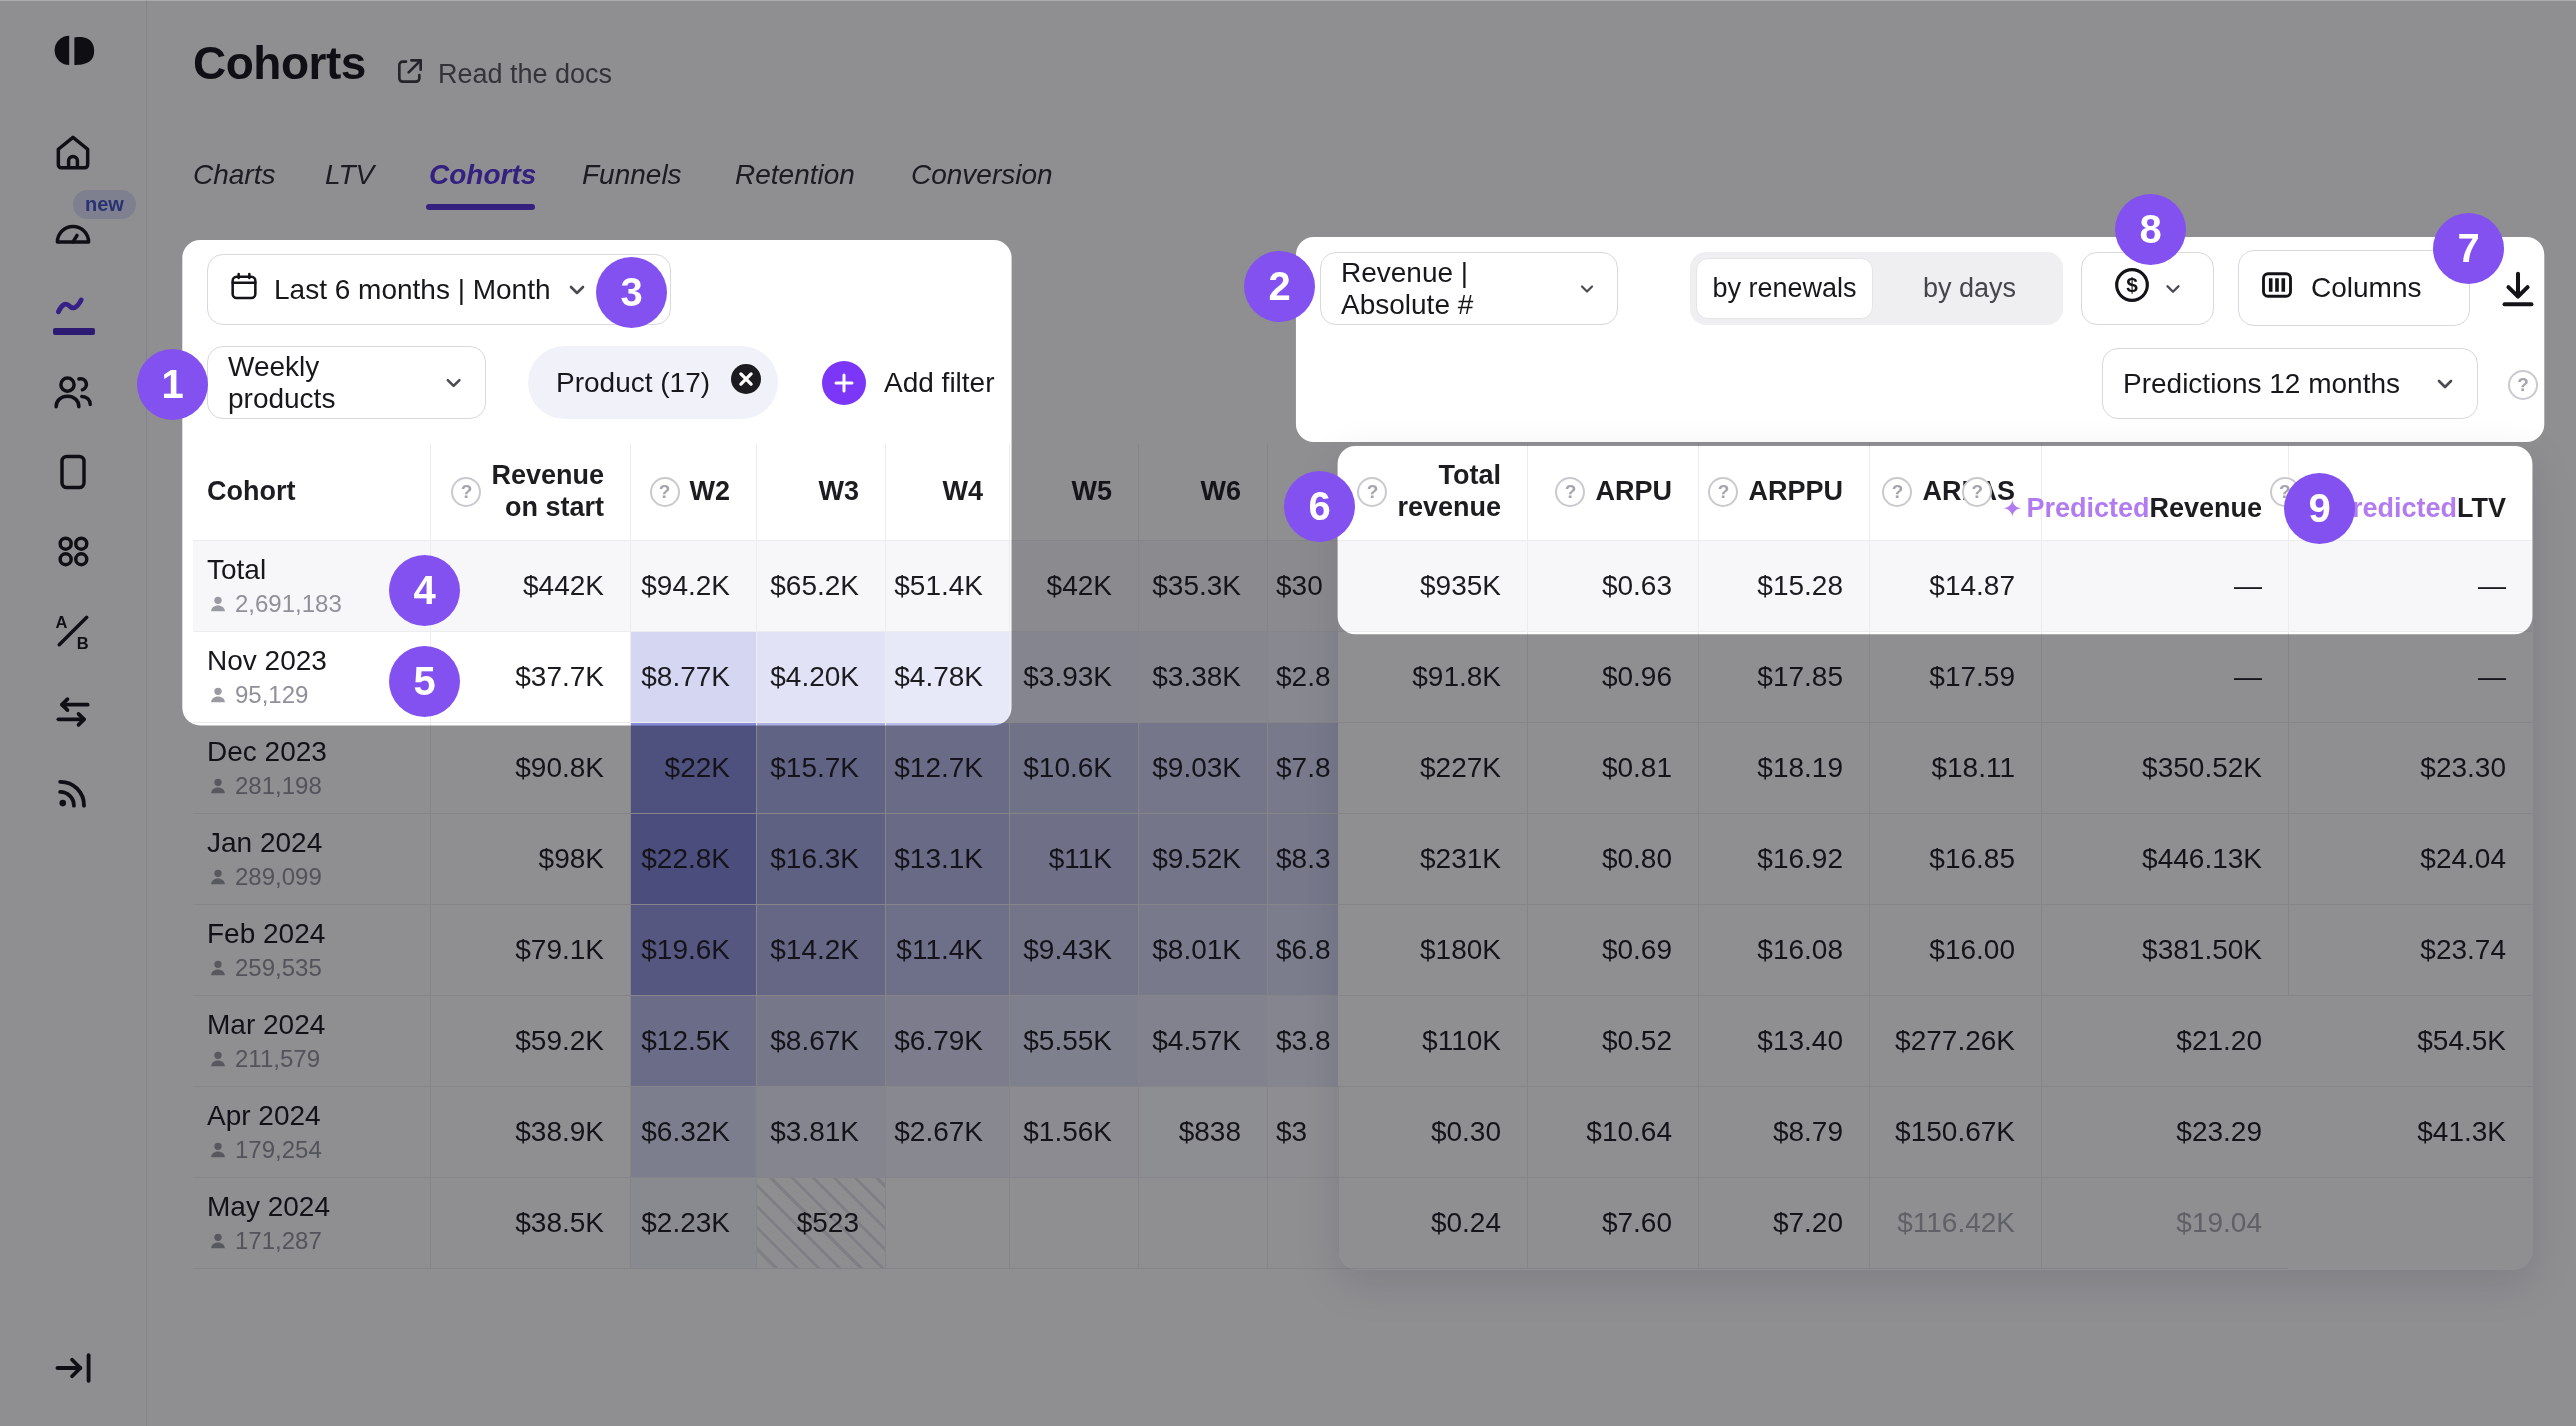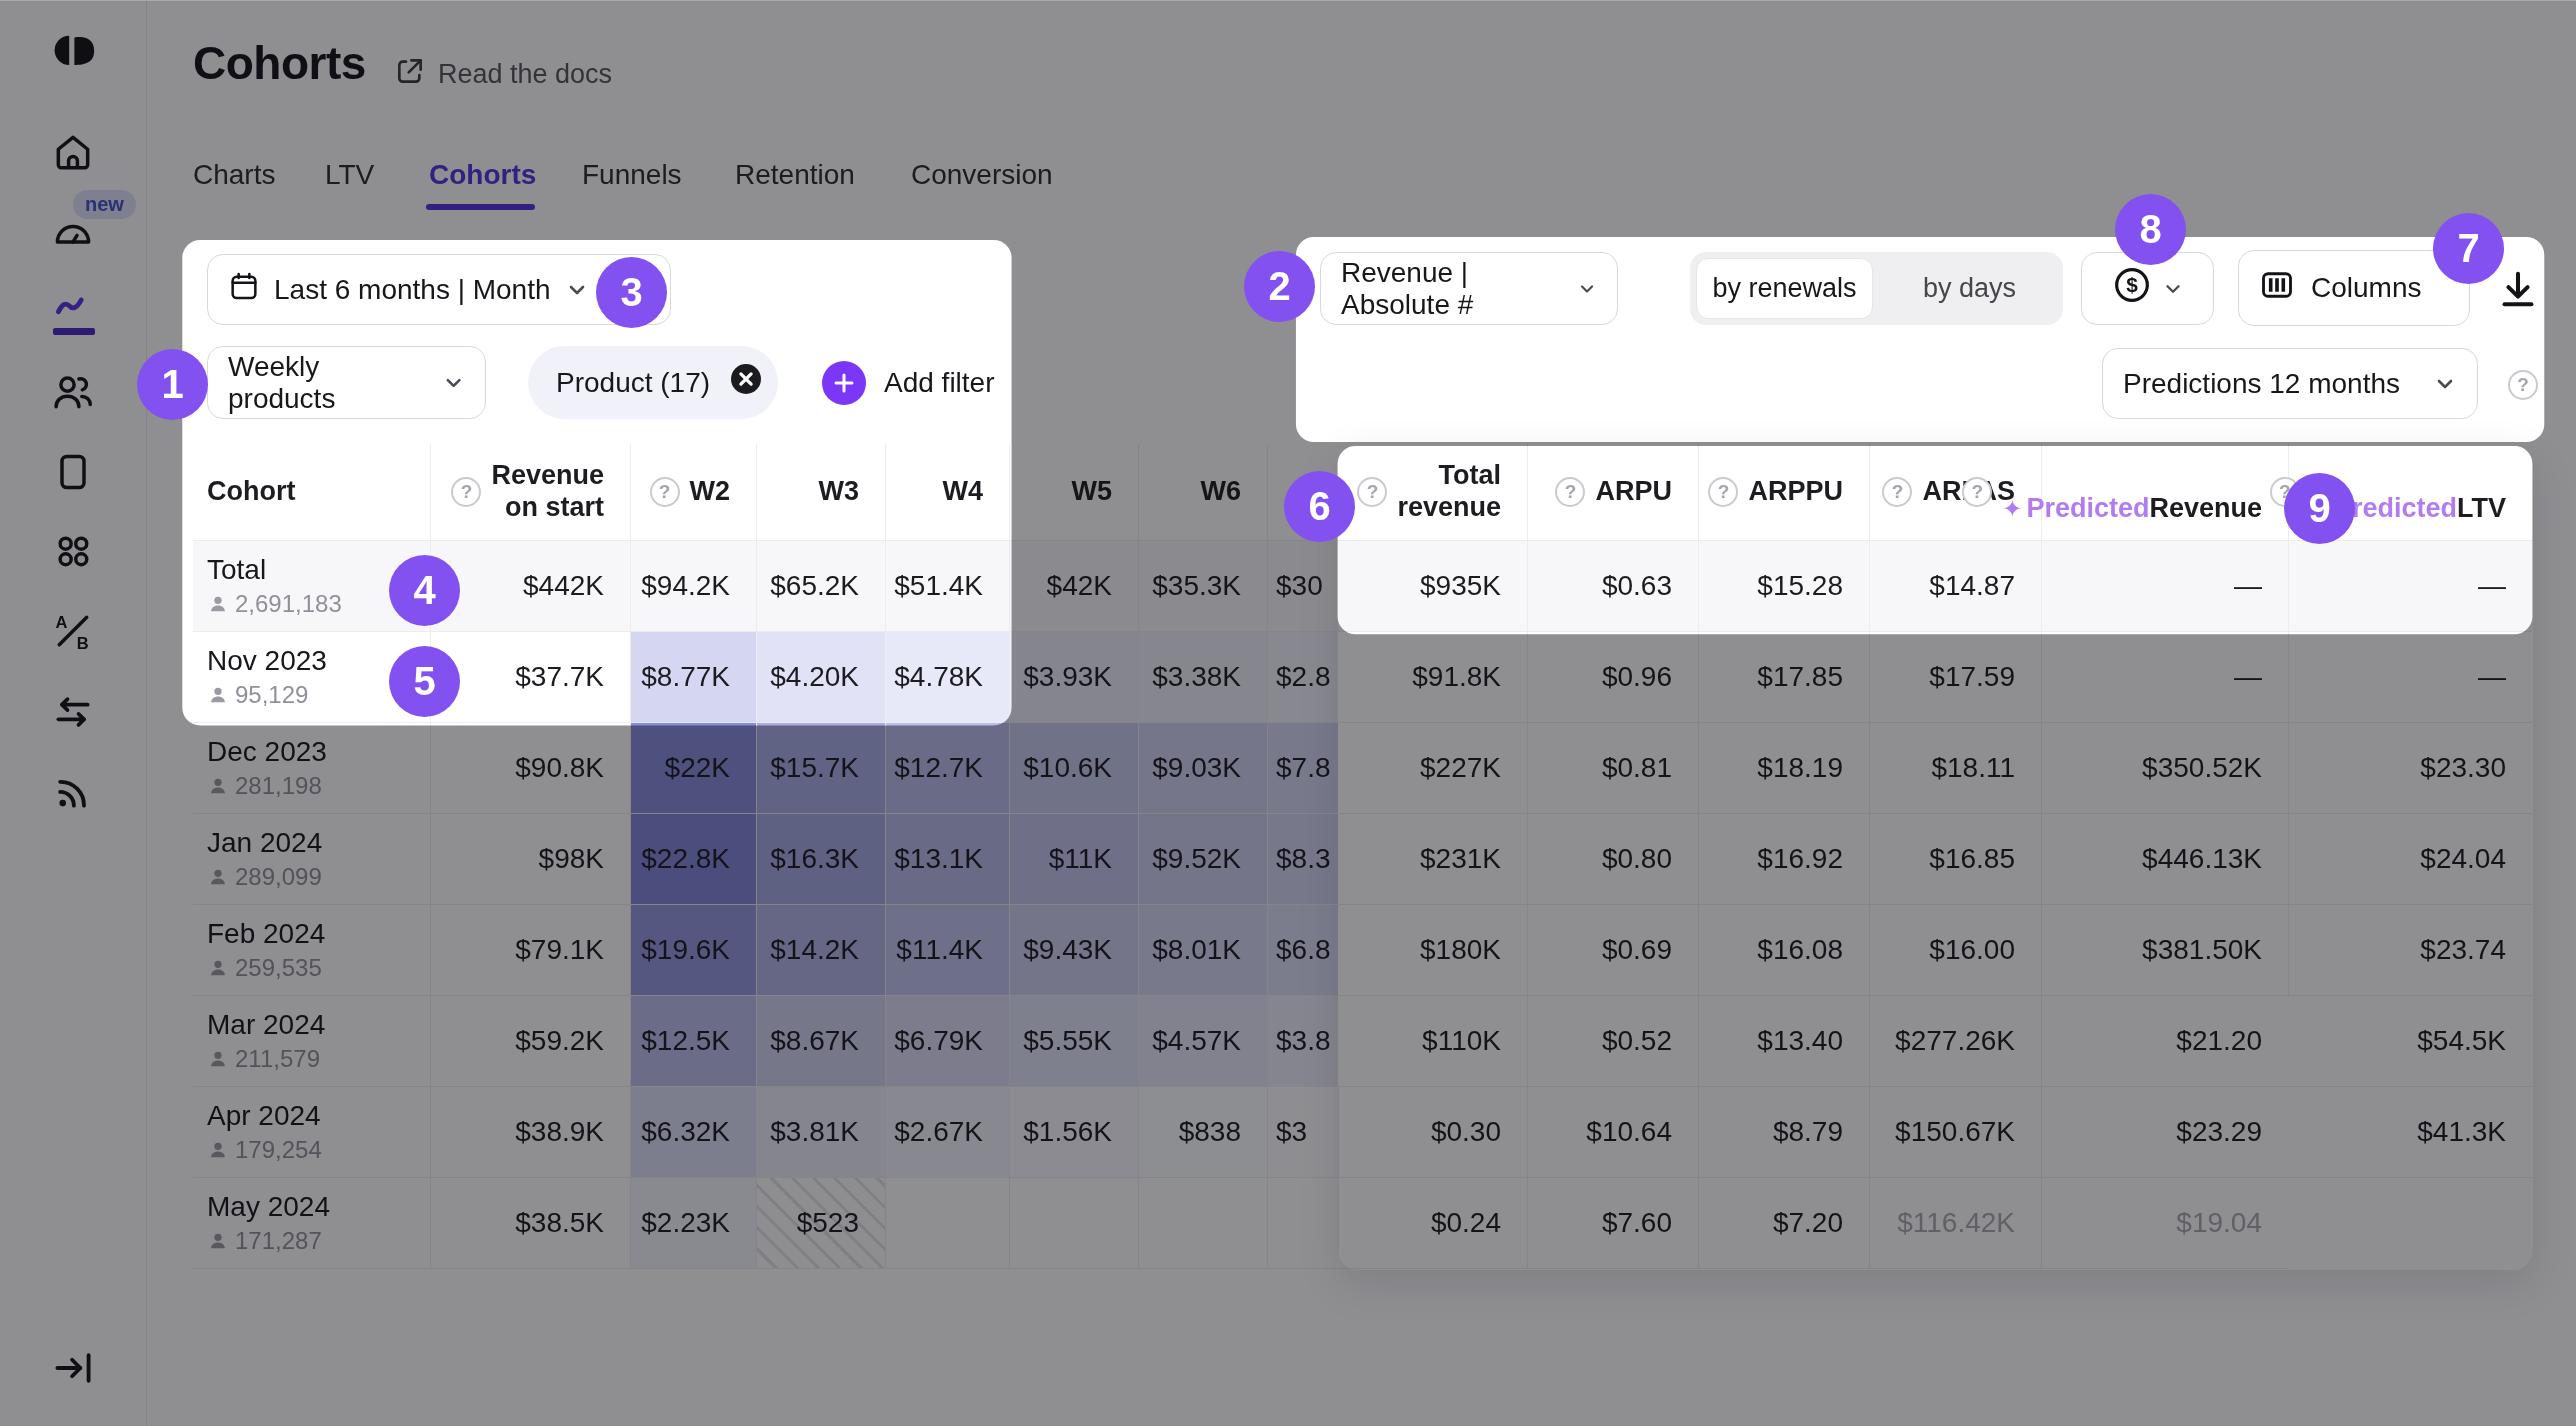--- a/index.html
+++ b/index.html
@@ -7,21 +7,21 @@
 
   
   .sidebar{position:absolute;left:0;top:0;width:146px;height:1427px;background:#fff;border-right:1px solid #ebebee;z-index:2;}
   .snav{position:absolute;left:50px;width:46px;height:46px;display:flex;align-items:center;justify-content:center;}
   .new-pill{position:absolute;left:73px;top:190px;background:#dfe3fb;color:#4353c6;font-size:20px;font-weight:700;padding:3px 12px;border-radius:990px;z-index:3;}
   .active-underline{position:absolute;left:53px;top:328px;width:42px;height:7px;background:#4b28c4;border-radius:2px;}
 
   
   .page-title{position:absolute;left:193px;top:36px;font-size:46px;font-weight:700;letter-spacing:-0.5px;color:#141418;}
   .docs{position:absolute;left:394px;top:55px;display:flex;align-items:center;gap:12px;font-size:27px;color:#55555c;}
-  .tab{position:absolute;top:159px;font-size:28px;font-weight:500;color:#2b2b31;}
+  .tab{position:absolute;top:159px;font-size:28px;font-weight:500;color:#2b2b31;font-style:italic;}
   .tab.active{color:#5532dd;font-weight:600;}
   .t0{left:193px}.t1{left:325px}.t2{left:429px}.t3{left:582px}.t4{left:735px}.t5{left:911px}
   .tab-underline{position:absolute;left:426px;top:204px;width:109px;height:6px;background:#5532dd;border-radius:3px;}
 
   
   .btn{position:absolute;display:flex;align-items:center;background:#fff;border:1.6px solid #d8d8de;border-radius:16px;font-size:28px;font-weight:500;color:#17171c;gap:14px;padding:0 20px;box-sizing:border-box;z-index:5;}
   #btn-date{left:207px;top:254px;width:464px;height:71px;}
   #btn-weekly{left:207px;top:346px;width:279px;height:73px;justify-content:space-between;}
   #chip{left:528px;top:346px;width:250px;height:73px;border:none;background:#f1f1f9;border-radius:40px;justify-content:space-between;padding:0 14px 0 28px;}
   #addfilter{left:822px;top:347px;height:71px;border:none;padding:0;gap:18px;background:transparent;}

